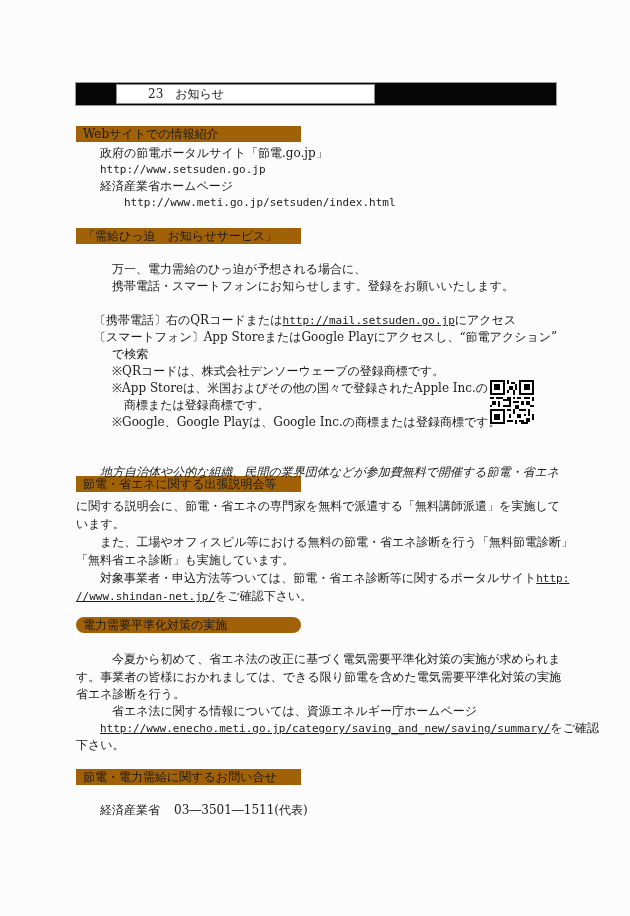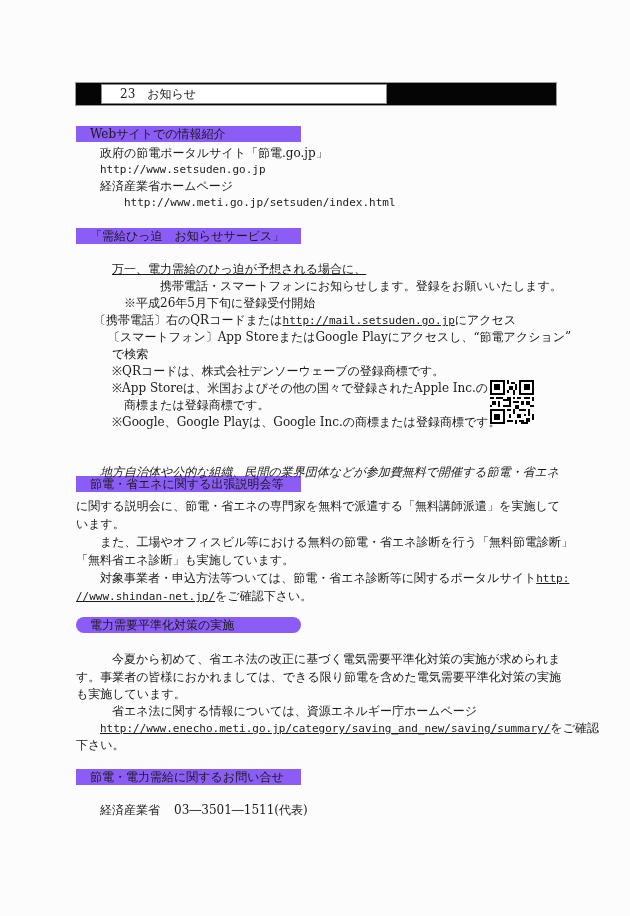--- a/index.html
+++ b/index.html
@@ -25,41 +25,41 @@
     .header-bar {
       position: absolute;
       left: 75px; top: 82px;
       width: 482px; height: 24px;
       background: #050505;
       border: 1px solid #9a9a9a;
       box-sizing: border-box;
     }
     .header-inset {
       position: absolute;
-      left: 25px; top: 1px;
-      width: 286px; height: 20px;
+      left: 40px; top: 1px;
+      width: 259px; height: 20px;
       background: #ffffff;
       border: 1px solid #8a8a8a;
       box-sizing: border-box;
       font-size: 12px;
       line-height: 18px;
-      padding-left: 18px;
+      padding-left: 31px;
       white-space: nowrap;
     }
     .header-inset .num { margin-right: 12px; }
 
     .section-label {
       position: absolute;
       left: 76px;
       width: 225px;
       height: 16px;
-      background: #8b5cf6;
+      background: #a16207;
       font-size: 12px;
       line-height: 16px;
-      padding-left: 14px;
+      padding-left: 7px;
       box-sizing: border-box;
       white-space: nowrap;
       overflow: hidden;
     }
 
     .line {
       position: absolute;
       font-size: 12px;
       line-height: 16px;
       white-space: nowrap;
@@ -91,27 +91,26 @@
     </div>
   </div>
 
   <div class="section-label" style="top:126px;">Webサイトでの情報紹介</div>
   <div class="line" style="left:100px; top:145px;">政府の節電ポータルサイト「節電.go.jp」</div>
   <div class="line mono" style="left:100px; top:162px;">http://www.setsuden.go.jp</div>
   <div class="line" style="left:100px; top:178px;">経済産業省ホームページ</div>
   <div class="line mono" style="left:124px; top:195px;">http://www.meti.go.jp/setsuden/index.html</div>
 
   <div class="section-label" style="top:228px;">「需給ひっ迫　お知らせサービス」</div>
-  <div class="line" style="left:112px; top:261px;text-decoration:underline;">万一、電力需給のひっ迫が予想される場合に、</div>
-  <div class="line" style="left:112px; top:278px;margin-left:48px;">携帯電話・スマートフォンにお知らせします。登録をお願いいたします。</div>
-  <div class="line" style="left:124px; top:295px;">※平成26年5月下旬に登録受付開始</div>
+  <div class="line" style="left:112px; top:261px;">万一、電力需給のひっ迫が予想される場合に、</div>
+  <div class="line" style="left:112px; top:278px;">携帯電話・スマートフォンにお知らせします。登録をお願いいたします。</div>
   <div class="line" style="left:94px; top:312px;">
     <span>〔携帯電話〕右のQRコードまたは</span><span class="link mono">http://mail.setsuden.go.jp</span><span>にアクセス</span>
   </div>
-  <div class="line" style="left:108px; top:329px;">〔スマートフォン〕App StoreまたはGoogle Playにアクセスし、“節電アクション”</div>
+  <div class="line" style="left:94px; top:329px;">〔スマートフォン〕App StoreまたはGoogle Playにアクセスし、“節電アクション”</div>
   <div class="line" style="left:112px; top:346px;">で検索</div>
   <div class="line" style="left:112px; top:363px;">※QRコードは、株式会社デンソーウェーブの登録商標です。</div>
   <div class="line" style="left:112px; top:380px;">※App Storeは、米国およびその他の国々で登録されたApple Inc.の</div>
   <div class="line" style="left:124px; top:397px;">商標または登録商標です。</div>
   <div class="line" style="left:112px; top:414px;">※Google、Google Playは、Google Inc.の商標または登録商標です。</div>
 
   <svg class="qr" viewBox="0 0 21 21" shape-rendering="crispEdges">
     <rect x="0" y="0" width="21" height="21" fill="#fcfcfc"></rect>
 
     <rect x="0" y="0" width="7" height="7" fill="#000"></rect>
@@ -174,21 +173,21 @@
   <div class="line" style="left:100px; top:570px;">
     <span>対象事業者・申込方法等ついては、節電・省エネ診断等に関するポータルサイト</span><span class="link mono">http:</span>
   </div>
   <div class="line" style="left:76px; top:588px;">
     <span class="link mono">//www.shindan-net.jp/</span><span>をご確認下さい。</span>
   </div>
 
   <div class="section-label" style="top:617px;border-radius:8px;">電力需要平準化対策の実施</div>
   <div class="line" style="left:112px; top:651px;">今夏から初めて、省エネ法の改正に基づく電気需要平準化対策の実施が求められま</div>
   <div class="line" style="left:76px; top:669px;">す。事業者の皆様におかれましては、できる限り節電を含めた電気需要平準化対策の実施</div>
-  <div class="line" style="left:76px; top:686px;">も実施しています。</div>
+  <div class="line" style="left:76px; top:686px;">省エネ診断を行う。</div>
   <div class="line" style="left:112px; top:703px;">省エネ法に関する情報については、資源エネルギー庁ホームページ</div>
   <div class="line" style="left:100px; top:720px;">
     <span class="link mono">http://www.enecho.meti.go.jp/category/saving_and_new/saving/summary/</span><span>をご確認</span>
   </div>
   <div class="line" style="left:76px; top:737px;">下さい。</div>
 
   <div class="section-label" style="top:769px;">節電・電力需給に関するお問い合せ</div>
   <div class="line" style="left:100px; top:802px;text-align:center;">
     <span>経済産業省</span><span style="display:inline-block;width:14px;"></span><span>03―3501―1511(代表)</span>
   </div>

